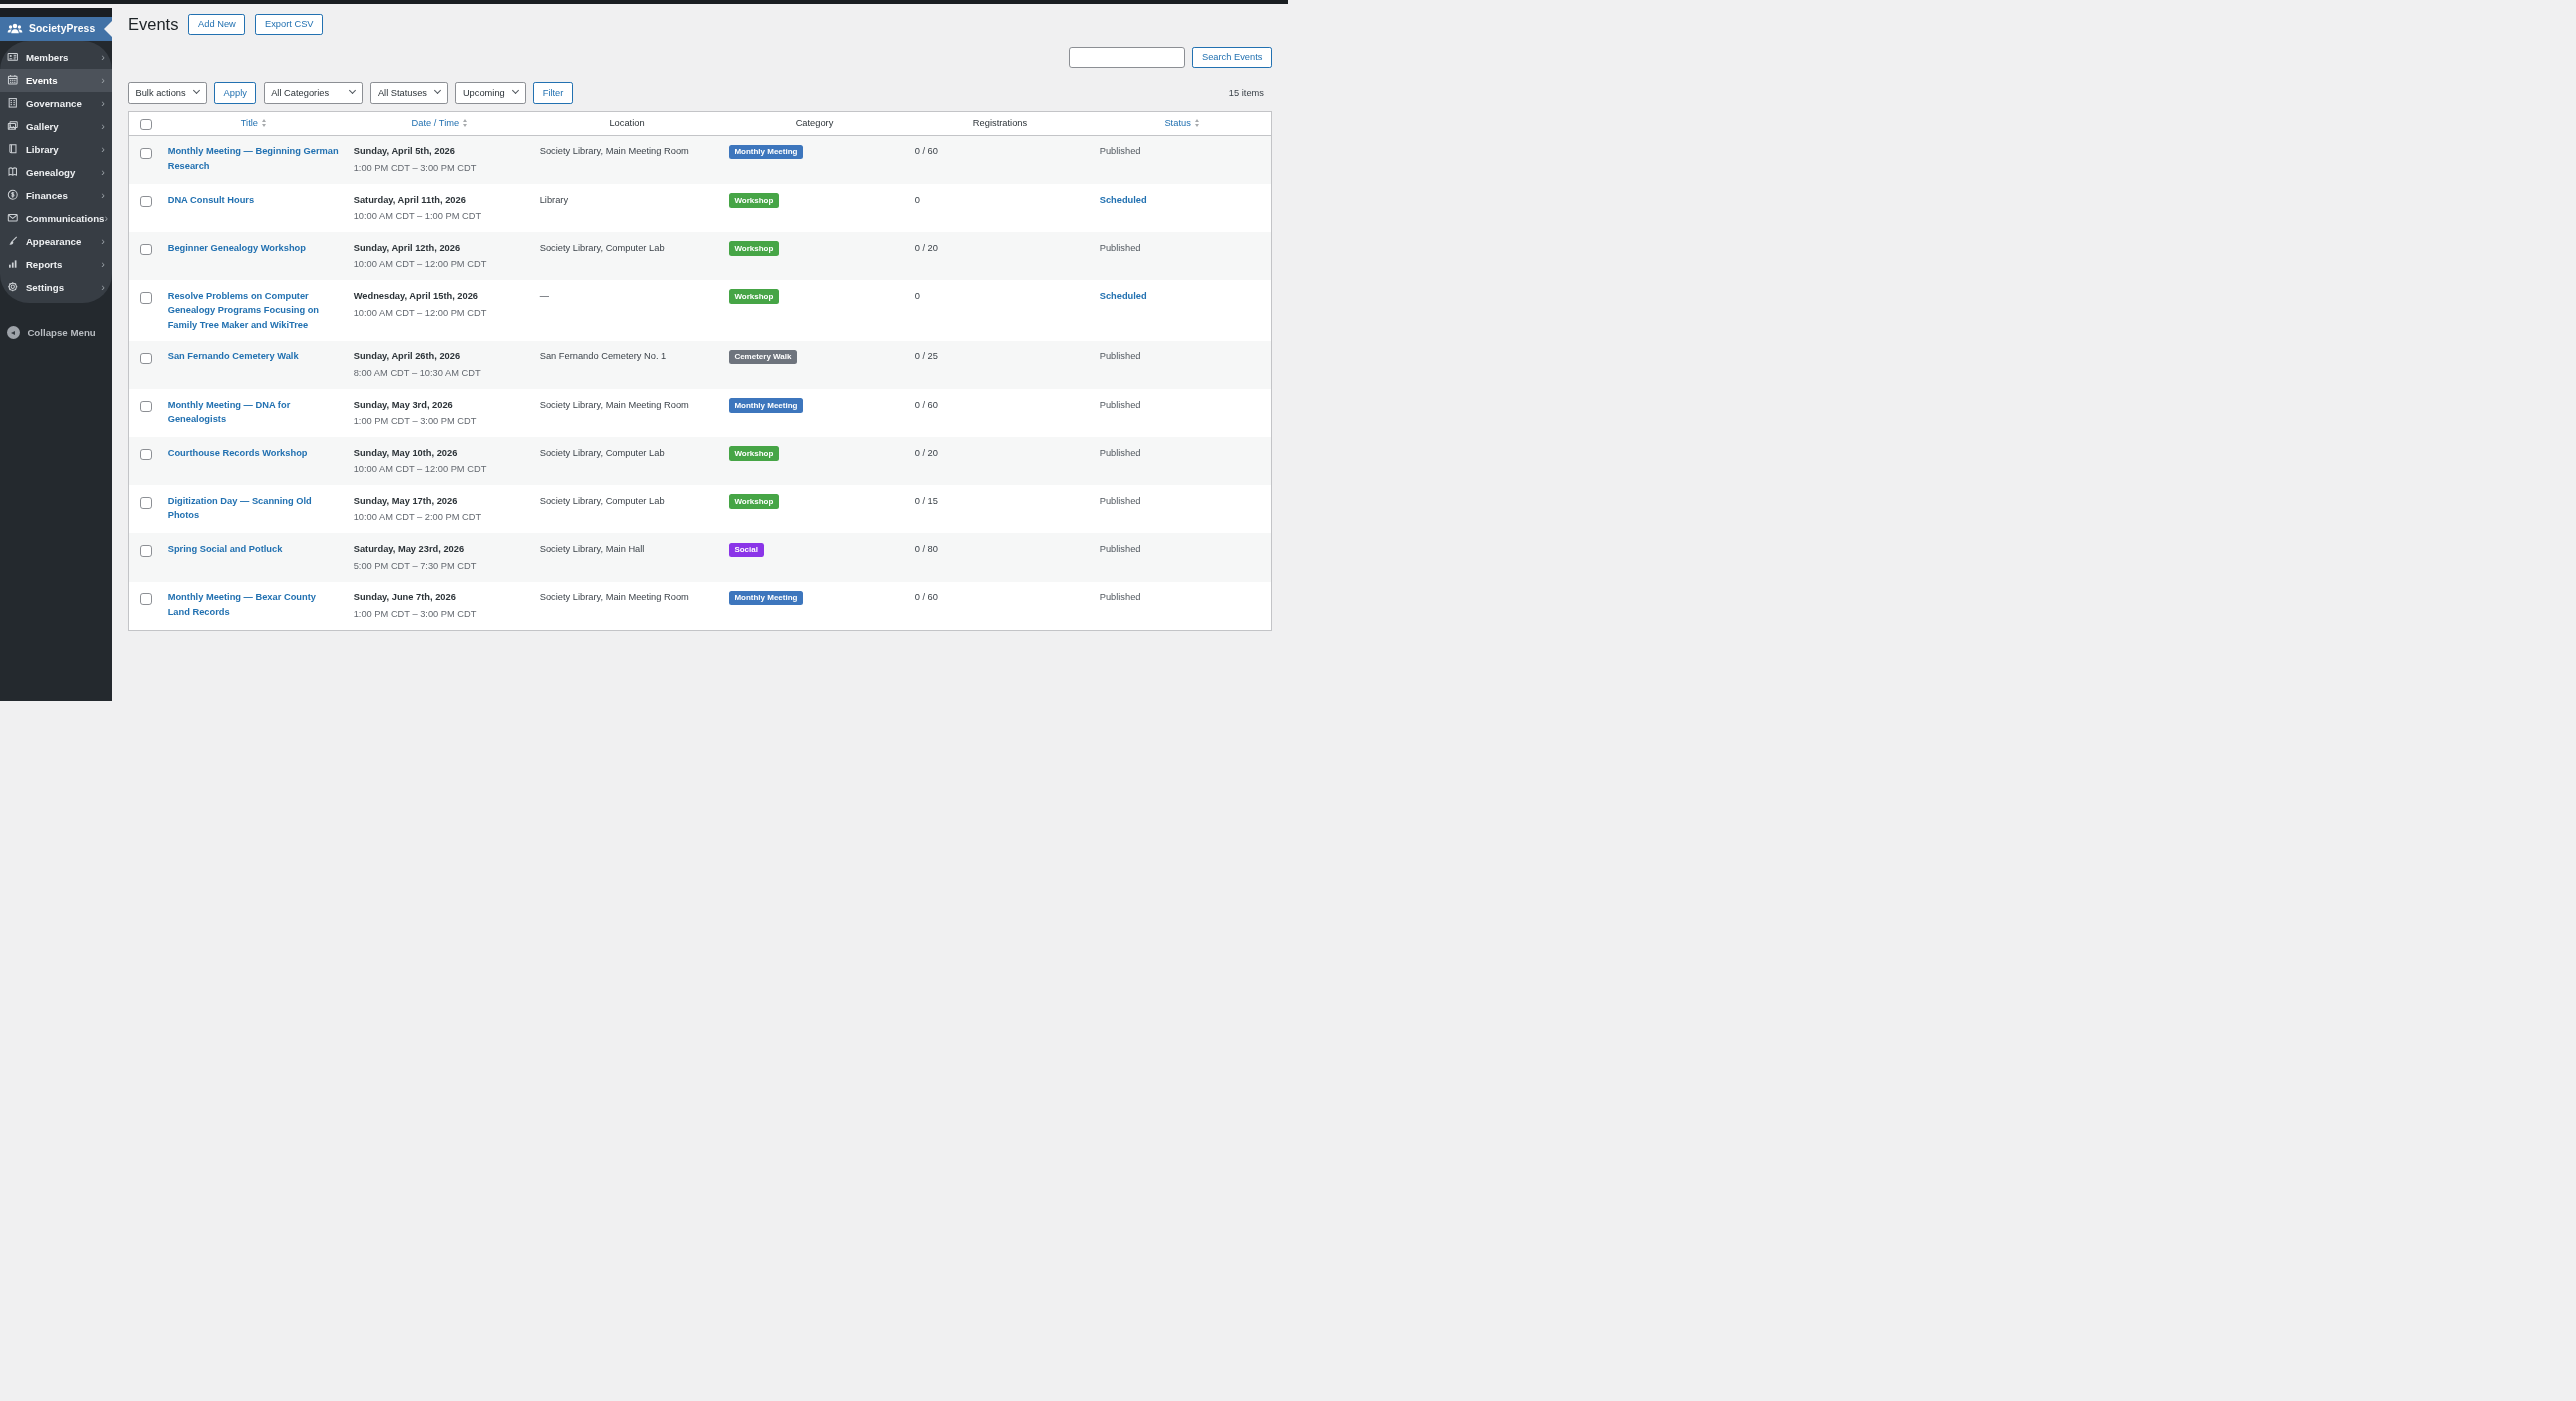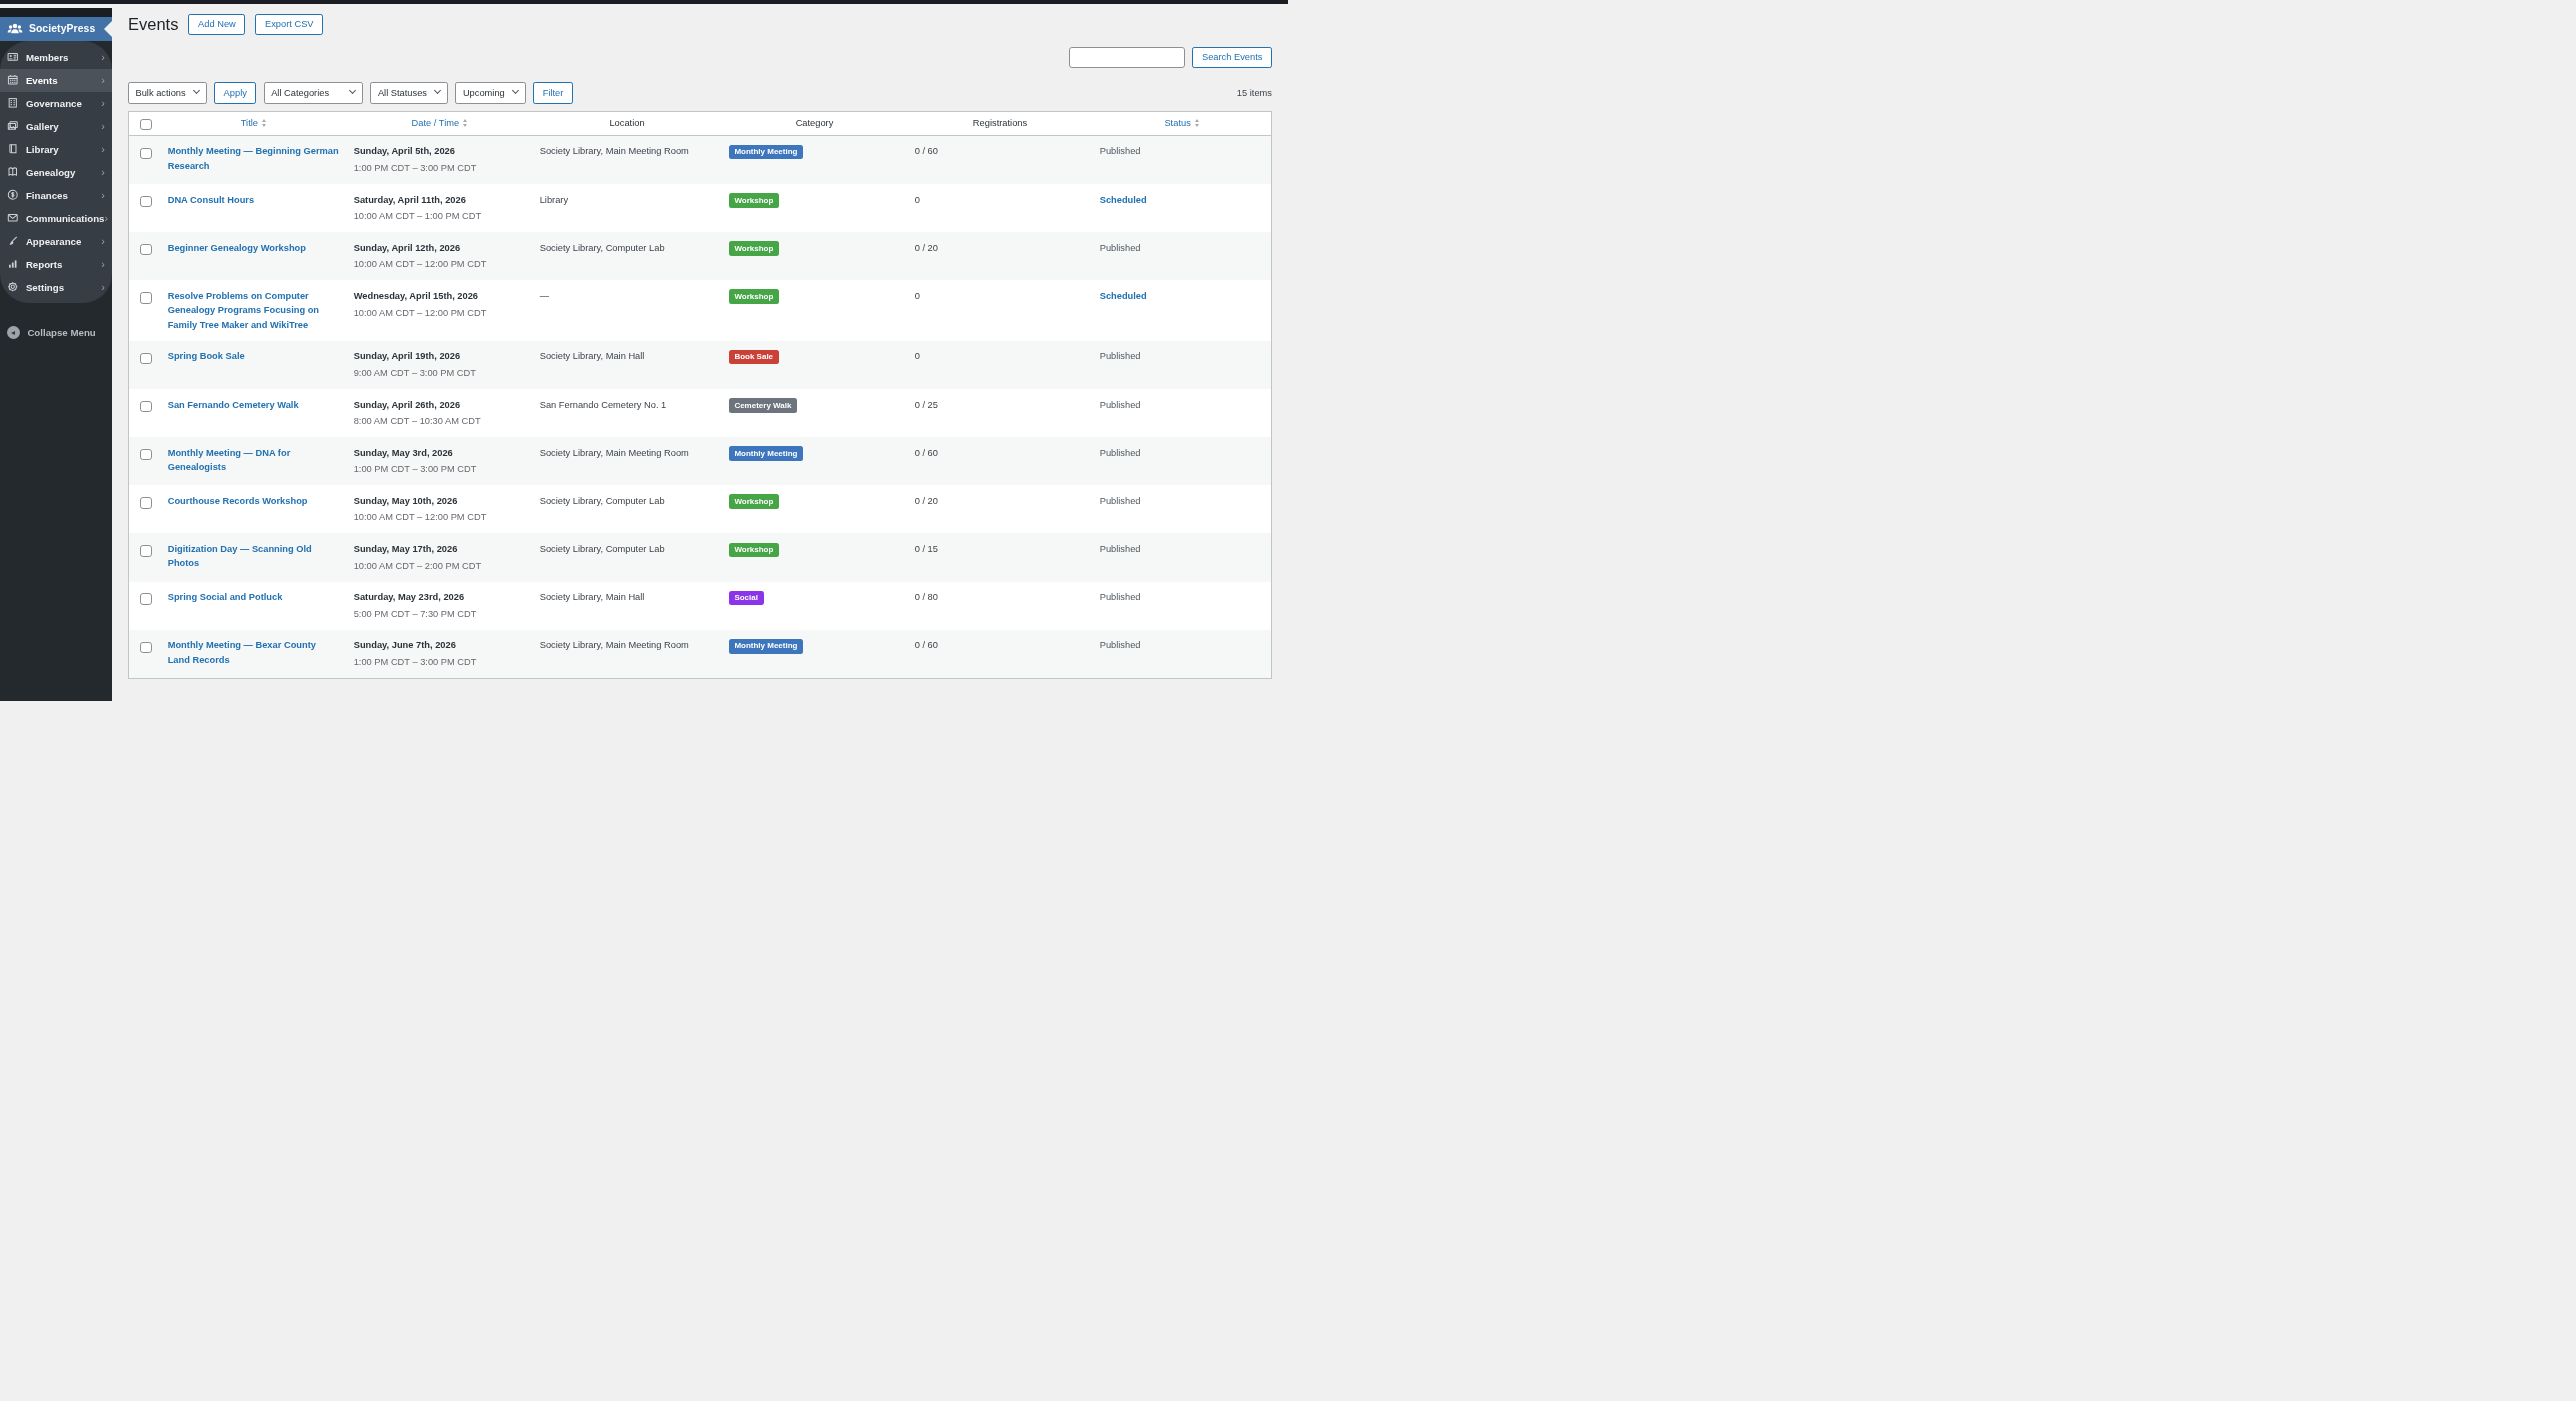--- a/index.html
+++ b/index.html
@@ -47,21 +47,21 @@
   .title-row .btn{margin-left:10px;height:21px;}
   .search-row{position:absolute;top:43px;right:16px;display:flex;align-items:center;}
   .search-input{width:116px;height:21px;border:0.7px solid #8c8f94;border-radius:2.9px;background:#fff;padding:0 5.7px;font-size:9.3px;font-family:inherit;}
   .search-row .btn{margin-left:7.2px;}
   .filter-row{margin-top:47px;display:flex;align-items:center;position:relative;}
   .select{display:inline-flex;align-items:center;height:21.5px;border:0.7px solid #8c8f94;border-radius:2.2px;
     background:#fff;color:var(--text-dark);padding:0 7.2px 0 6.5px;cursor:pointer;margin-right:7.2px;}
   .select .chev{width:5px;height:5px;border-right:1.2px solid #50575e;border-bottom:1.2px solid #50575e;
     transform:rotate(45deg) translate(-0.7px,-0.7px);margin-left:8px;margin-top:-2.2px;}
   .select.gap{margin-left:7.2px;}
-  .items-count{position:absolute;right:0;color:#3c434a;}
+  .items-count{position:absolute;right:8px;color:#3c434a;}
 
   
   table.events{width:100%;margin-top:7.2px;border-collapse:collapse;background:#fff;border:0.7px solid var(--table-border);}
   th{font-weight:400;text-align:center;padding:4.3px 7.2px;font-size:9.3px;color:var(--text-dark);border-bottom:0.7px solid var(--table-border);background:#fff;}
   th.check,td.check{width:32px;text-align:center;padding:7.2px 5.7px 4.3px 8.6px;}
   td.check{padding-top:10px;}
   .sorth{display:inline-flex;align-items:center;color:var(--link-blue);cursor:pointer;text-decoration:none;}
   .sort{display:inline-flex;flex-direction:column;margin-left:4.3px;}
   .sort i{display:block;width:0;height:0;border-left:2.9px solid transparent;border-right:2.9px solid transparent;}
   .sort .up{border-bottom:3.2px solid #a7aaad;margin-bottom:1.8px;}
@@ -364,32 +364,20 @@
             <div class="d1">Wednesday, April 15th, 2026</div>
             <div class="d2">10:00 AM CDT – 12:00 PM CDT</div>
           </td>
           <td class="loc-cell">—</td>
           <td><span class="badge" style="background: rgb(70, 165, 70);">Workshop</span></td>
           <td class="reg-cell">0</td>
           <td class="status-cell"><span class="st-link">Scheduled</span></td>
         </tr>
         <tr>
           <td class="check"><input type="checkbox" style=""></td>
-          <td class="title-cell"><a>Spring Book Sale</a></td>
-          <td class="date-cell">
-            <div class="d1">Sunday, April 19th, 2026</div>
-            <div class="d2">9:00 AM CDT – 3:00 PM CDT</div>
-          </td>
-          <td class="loc-cell">Society Library, Main Hall</td>
-          <td><span class="badge" style="background: rgb(203, 64, 55);">Book Sale</span></td>
-          <td class="reg-cell">0</td>
-          <td class="status-cell"><span class="st-plain">Published</span></td>
-        </tr>
-        <tr>
-          <td class="check"><input type="checkbox" style=""></td>
           <td class="title-cell"><a>San Fernando Cemetery Walk</a></td>
           <td class="date-cell">
             <div class="d1">Sunday, April 26th, 2026</div>
             <div class="d2">8:00 AM CDT – 10:30 AM CDT</div>
           </td>
           <td class="loc-cell">San Fernando Cemetery No. 1</td>
           <td><span class="badge" style="background: rgb(110, 116, 125);">Cemetery Walk</span></td>
           <td class="reg-cell">0 / 25</td>
           <td class="status-cell"><span class="st-plain">Published</span></td>
         </tr>

